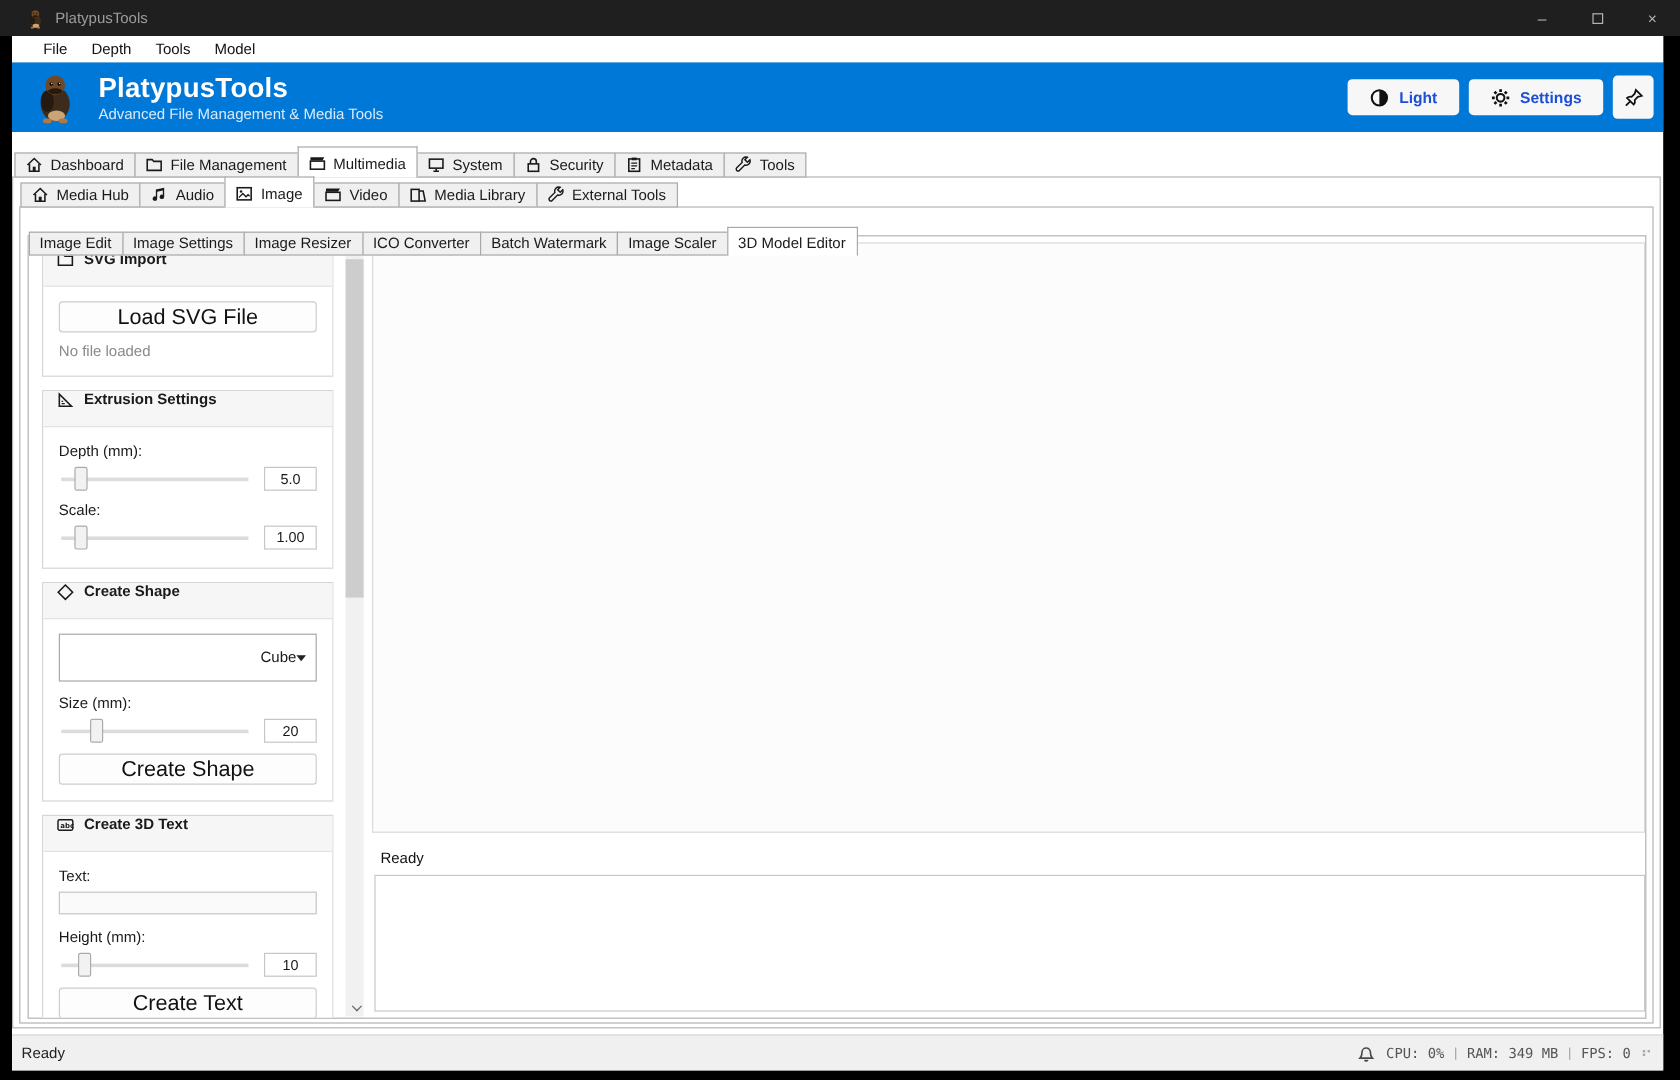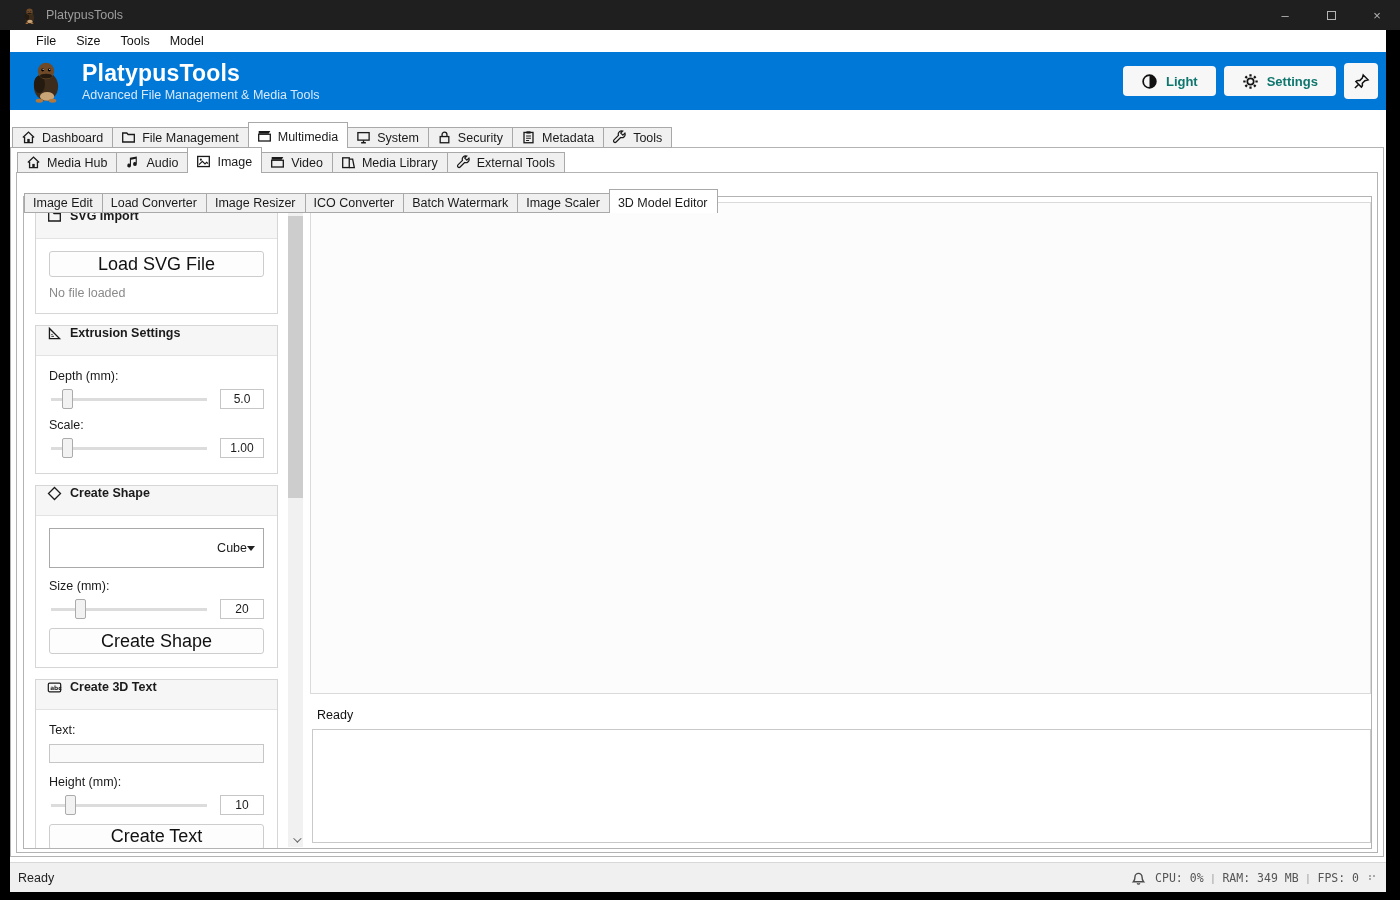--- a/index.html
+++ b/index.html
@@ -19,21 +19,21 @@
 
   .menubar { position:absolute; left:0; top:0; width:100%; height:22px; background:#fff; display:flex; align-items:center; padding-left:16px; }
   .menuitem { font-size:12.5px; padding:0 10px; height:22px; display:flex; align-items:center; color:#111; }
 
   .header { position:absolute; left:0; top:22px; width:100%; height:58px; background:#0078d7; display:flex; align-items:center; }
   .logo { width:44px; height:46px; margin-left:14px; }
   .htitles { margin-left:14px; }
   .htitle { color:#fff; font-size:23px; font-weight:bold; letter-spacing:.2px; line-height:26px; }
   .hsub { color:#d7e9fb; font-size:12.5px; margin-top:2px; }
   .hbtns { position:absolute; right:8px; top:0; height:58px; display:flex; align-items:center; gap:8px; }
-  .hbtn { background:#f7f7f7; border-radius:4px; height:30px; display:flex; align-items:center; justify-content:center; gap:8px; font-size:13px; font-weight:600; color:#0f766e; padding:0 18px; }
+  .hbtn { background:#f7f7f7; border-radius:4px; height:30px; display:flex; align-items:center; justify-content:center; gap:8px; font-size:13px; font-weight:600; color:#1d4ed8; padding:0 18px; }
   .hbtn.pin { width:34px; height:36px; padding:0; }
 
   
   .tabrow { position:absolute; display:flex; align-items:flex-end; z-index:6; }
   .tab { display:flex; align-items:center; gap:6px; height:21px; padding:0 9px 0 8px; background:#f0f0f0; border:1px solid #a9a9a9; margin-left:-1px; font-size:12.5px; white-space:nowrap; }
   .tab:first-child { margin-left:0; }
   .tab.sel { background:#fff; height:26px; border-bottom:none; z-index:7; padding-top:2px; }
   .tabrow.r1 { left:2px; top:92px; height:26px; }
   .tabrow.r2 { left:7px; top:117px; height:26px; }
   .tabrow.r3 { left:14px; top:143px; height:40px; }
@@ -188,21 +188,21 @@
         <span class="maxbox"></span>
       </span>
     <span class="wbtn">×</span>
   </div>
 </div>
 
 <div class="app">
 
   <div class="menubar">
     <span class="menuitem">File</span>
-    <span class="menuitem">Size</span>
+    <span class="menuitem">Depth</span>
     <span class="menuitem">Tools</span>
     <span class="menuitem">Model</span>
   </div>
 
   <div class="header">
     <svg class="logo" viewBox="0 0 40 40">
         <use href="#i-platypus"></use>
       </svg>
     <div class="htitles">
       <div class="htitle">PlatypusTools</div>
@@ -317,21 +317,21 @@
       </div>
   </div>
 
   <div class="page2"></div>
 
   <div class="tabrow r3">
     <div class="tab">
         <span>Image Edit</span>
       </div>
     <div class="tab">
-        <span>Load Converter</span>
+        <span>Image Settings</span>
       </div>
     <div class="tab">
         <span>Image Resizer</span>
       </div>
     <div class="tab">
         <span>ICO Converter</span>
       </div>
     <div class="tab">
         <span>Batch Watermark</span>
       </div>

